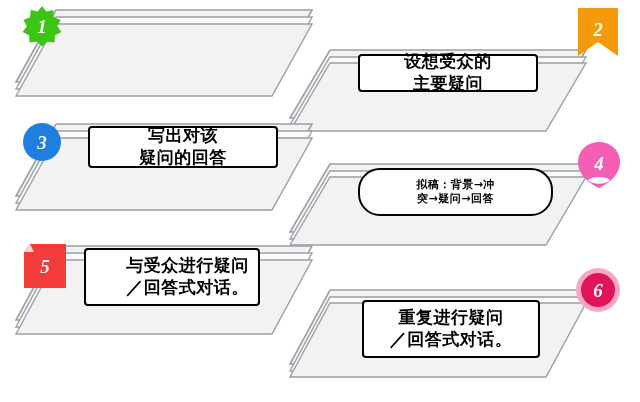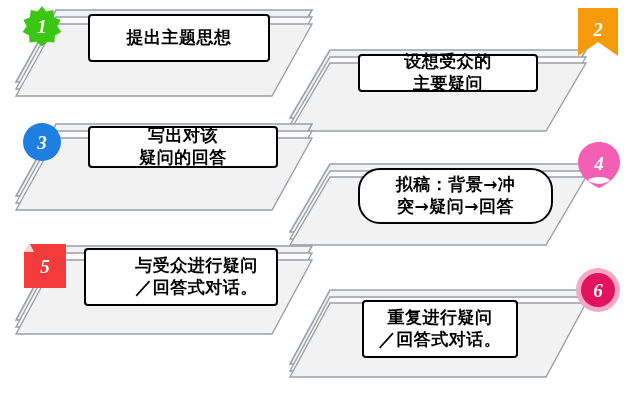--- a/index.html
+++ b/index.html
@@ -75,21 +75,20 @@
 
 <div id="stage">
 
   <div class="slab" style="left:14px; top:8px;">
     <svg width="300" height="92" viewBox="0 0 300 92">
       <polygon points="42,2 298,2 258,74 2,74" fill="#f2f2f2" stroke="#9aa0a6" stroke-width="1.6"></polygon>
       <polygon points="42,9 298,9 258,81 2,81" fill="#fbfbfb" stroke="#9aa0a6" stroke-width="1.4"></polygon>
       <polygon points="42,16 298,16 258,88 2,88" fill="#f2f2f2" stroke="#9aa0a6" stroke-width="1.4"></polygon>
     </svg>
   </div>
-  <div class="callout" style="left:88px; top:14px; width:182px; height:48px;">提出主题思想</div>
   <div class="badge" style="left:22px; top:6px;">
     <svg class="shape" viewBox="0 0 40 40">
       <polygon points="20,0 24.3,5.6 31.3,4.1 32,11.2 38.6,14 35.3,20.3 39.4,26.1 33,29.3 32.4,36.4 25.3,35.7 20,40.4 14.7,35.7 7.6,36.4 7,29.3 0.6,26.1 4.7,20.3 1.4,14 8,11.2 8.7,4.1 15.7,5.6" fill="#3cc614"></polygon>
     </svg>
     <span>1</span>
   </div>
 
   <div class="slab" style="left:288px; top:48px;">
     <svg width="300" height="86" viewBox="0 0 300 86">
       <polygon points="42,2 298,2 258,70 2,70" fill="#f2f2f2" stroke="#9aa0a6" stroke-width="1.6"></polygon>
@@ -122,55 +121,55 @@
     <span>3</span>
   </div>
 
   <div class="slab" style="left:288px; top:162px;">
     <svg width="300" height="86" viewBox="0 0 300 86">
       <polygon points="42,2 298,2 258,70 2,70" fill="#f2f2f2" stroke="#9aa0a6" stroke-width="1.6"></polygon>
       <polygon points="42,9 298,9 258,77 2,77" fill="#fbfbfb" stroke="#9aa0a6" stroke-width="1.4"></polygon>
       <polygon points="42,15 298,15 258,83 2,83" fill="#f2f2f2" stroke="#9aa0a6" stroke-width="1.4"></polygon>
     </svg>
   </div>
-  <div class="callout" style="left:358px; top:168px; width:195px; height:56px; font-size:17px;border-radius:22px;">拟稿：背景→冲
+  <div class="callout" style="left:358px; top:168px; width:195px; height:48px; font-size:11px;border-radius:22px;">拟稿：背景→冲
 突→疑问→回答</div>
   <div class="badge" style="left:578px; top:142px; width:42px; height:46px;">
     <svg class="shape" viewBox="0 0 42 46">
       <path d="M21,0 C33,0 42,9 42,20 C42,33 30,42 21,46 C12,42 0,33 0,20 C0,9 9,0 21,0 Z" fill="#f45fb4"></path>
       <path d="M10,38 C14,34 28,34 32,38 C28,43 14,43 10,38 Z" fill="#ffffff"></path>
     </svg>
     <span style="margin-top:-4px;">4</span>
   </div>
 
   <div class="slab" style="left:14px; top:244px;">
     <svg width="300" height="96" viewBox="0 0 300 96">
       <polygon points="42,2 298,2 258,76 2,76" fill="#f2f2f2" stroke="#9aa0a6" stroke-width="1.6"></polygon>
       <polygon points="42,9 298,9 258,83 2,83" fill="#fbfbfb" stroke="#9aa0a6" stroke-width="1.4"></polygon>
       <polygon points="42,16 298,16 258,90 2,90" fill="#f2f2f2" stroke="#9aa0a6" stroke-width="1.4"></polygon>
     </svg>
   </div>
-  <div class="callout" style="left:84px; top:248px; width:194px; height:58px;padding-left:39px;">与受众进行疑问
+  <div class="callout" style="left:84px; top:248px; width:176px; height:58px;padding-left:39px;">与受众进行疑问
 ／回答式对话。</div>
   <div class="badge" style="left:24px; top:244px; width:42px; height:44px;">
     <svg class="shape" viewBox="0 0 42 44">
       <path d="M6,0 L42,0 L42,44 L0,44 L0,8 Z" fill="#f43b3b"></path>
       <path d="M0,8 L10,8 L6,0 Z" fill="#ffd3d3"></path>
     </svg>
     <span>5</span>
   </div>
 
   <div class="slab" style="left:288px; top:288px;">
     <svg width="300" height="94" viewBox="0 0 300 94">
       <polygon points="42,2 298,2 258,76 2,76" fill="#f2f2f2" stroke="#9aa0a6" stroke-width="1.6"></polygon>
       <polygon points="42,9 298,9 258,83 2,83" fill="#fbfbfb" stroke="#9aa0a6" stroke-width="1.4"></polygon>
       <polygon points="42,15 298,15 258,89 2,89" fill="#f2f2f2" stroke="#9aa0a6" stroke-width="1.4"></polygon>
     </svg>
   </div>
-  <div class="callout" style="left:362px; top:300px; width:156px; height:58px;">重复进行疑问
+  <div class="callout" style="left:362px; top:300px; width:178px; height:58px;">重复进行疑问
 ／回答式对话。</div>
   <div class="badge" style="left:576px; top:268px; width:44px; height:44px;">
     <svg class="shape" viewBox="0 0 44 44">
       <circle cx="22" cy="22" r="22" fill="#f7a8c4"></circle>
       <circle cx="22" cy="22" r="17" fill="#e1145b"></circle>
     </svg>
     <span>6</span>
   </div>
 
 </div>

